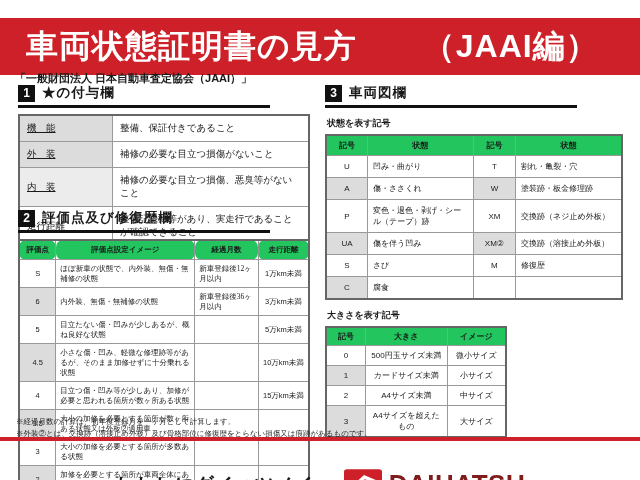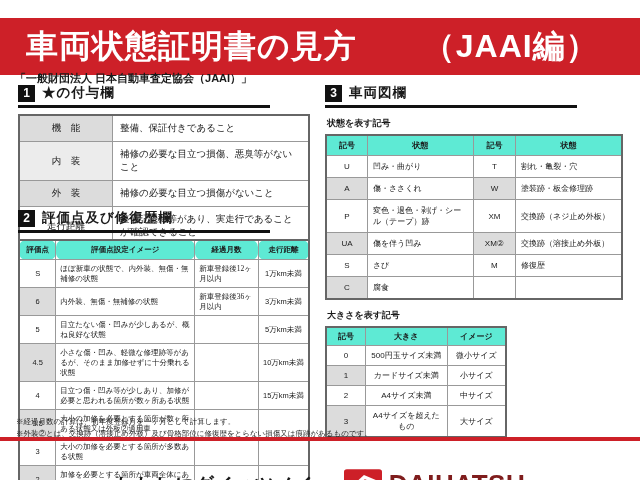--- a/index.html
+++ b/index.html
@@ -20,26 +20,26 @@
 
   .sec-head { display:flex; align-items:center; gap:7px;
     border-bottom:3px solid #111; padding-bottom:3px; width:252px; }
   .badge { width:17px; height:17px; background:#111; color:#fff; font-size:12px;
     font-weight:bold; display:flex; align-items:center; justify-content:center; flex:0 0 17px; }
   .sec-title { font-size:13.5px; font-weight:bold; letter-spacing:1px; white-space:nowrap; }
 
   table { border-collapse:collapse; background:#fff; }
   table.doc { border:2px solid #666; }
   table.doc td, table.doc th { border:1px solid #999; }
-  th { background:#5eead4; font-weight:bold; }
+  th { background:#22c55e; font-weight:bold; }
   td.shade { background:#dcdcdc; }
 
   #table1 { width:292px; margin-top:6px; }
   #table1 td { font-size:9.5px; padding:6px 7px; }
-  #table1 td.lbl { width:78px; text-align:center; }
+  #table1 td.lbl { width:78px; text-align:left;text-decoration:underline; }
 
   #table2 { width:292px; margin-top:6px; }
   #table2 th { font-size:7.5px; padding:4px 2px;border-radius:7px; }
   #table2 td { font-size:7.5px; padding:3.5px 4px; }
   #table2 td.score { width:30px; text-align:center; }
   #table2 td.desc  { width:148px; }
   #table2 td.mon   { width:62px; text-align:left;font-family:Liberation Serif, serif; }
   #table2 td.dist  { width:46px; text-align:center;margin-top:7px; }
 
   .caption { font-size:9px; font-weight:bold; margin:9px 0 4px 2px; }
@@ -81,26 +81,26 @@
     <div class="badge">1</div>
     <div class="sec-title">★の付与欄</div>
   </div>
   <table class="doc" id="table1">
     <tbody>
         <tr>
       <td class="lbl shade">機　能</td>
       <td>整備、保証付きであること</td>
     </tr>
     <tr>
+      <td class="lbl shade">外　装</td>
+      <td>補修の必要な目立つ損傷がないこと</td>
+    </tr>
+    <tr>
       <td class="lbl" style="background:#ececec">内　装</td>
       <td>補修の必要な目立つ損傷、悪臭等がないこと</td>
-    </tr>
-    <tr>
-      <td class="lbl shade">外　装</td>
-      <td>補修の必要な目立つ損傷がないこと</td>
     </tr>
     <tr>
       <td class="lbl">走行距離</td>
       <td>整備記録簿等があり、実走行であることが確認できること</td>
     </tr>
   </tbody>
     </table>
 </div>
 
 <div class="sec" id="sec2">

